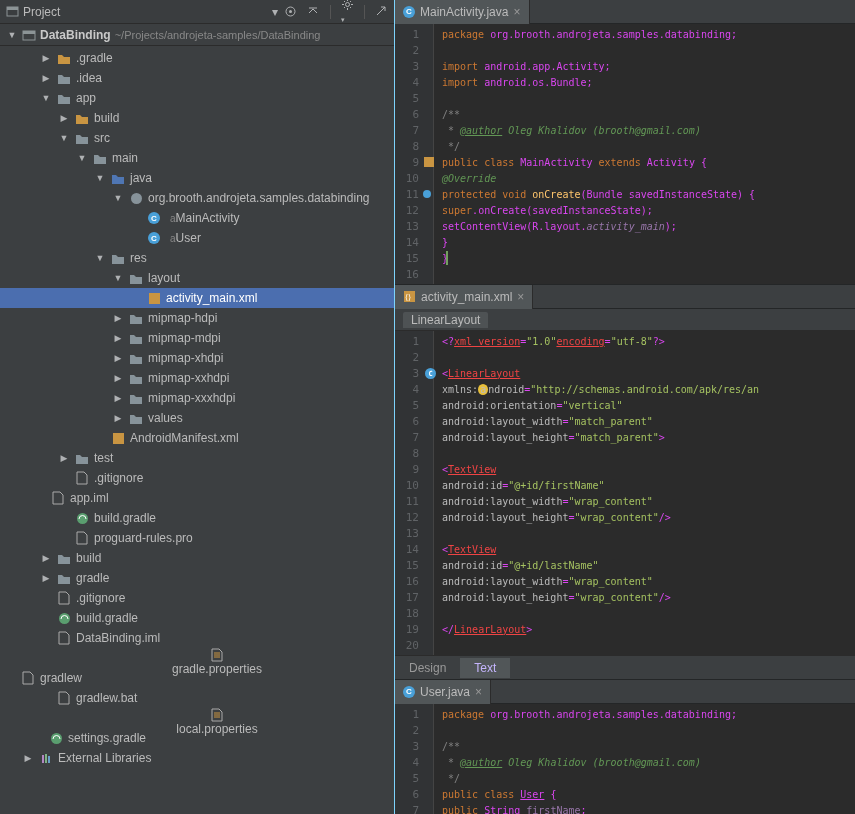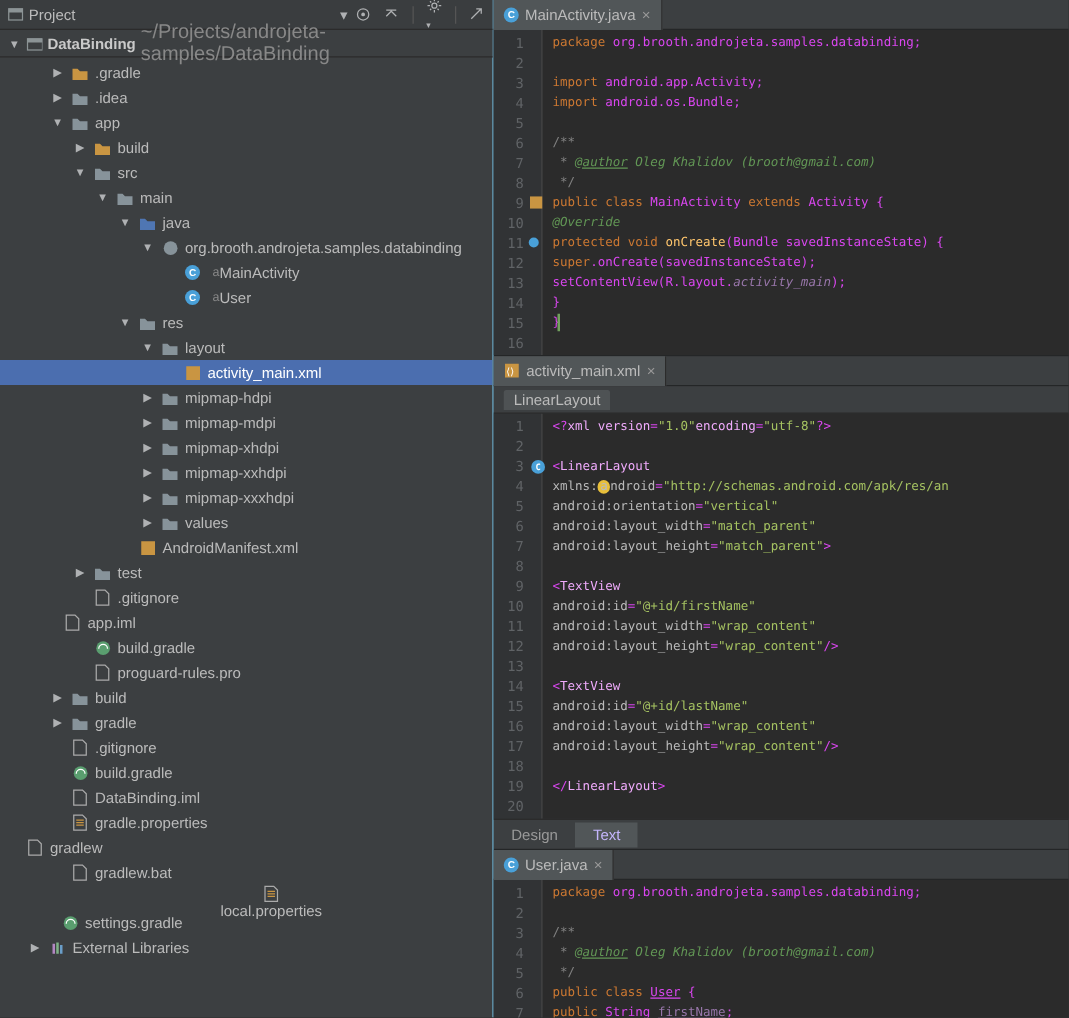--- a/index.html
+++ b/index.html
@@ -4,40 +4,40 @@
 <style>
 * { margin: 0; padding: 0; box-sizing: border-box; }
 body { font-family: "Segoe UI", Tahoma, sans-serif; font-size: 12px; background: #3c3f41; color: #bbbbbb; width: 855px; height: 814px; overflow: hidden; display: flex; }
 .sidebar { width: 395px; background: #3c3f41; border-right: 1px solid #7dd3fc; display: flex; flex-direction: column; }
 .project-header { height: 24px; background: #3a3d3f; border-bottom: 1px solid #2b2b2b; display: flex; align-items: center; padding: 0 6px; gap: 6px; }
 .project-label { display: flex; align-items: center; gap: 4px; flex: 1; }
 .header-icons { display: flex; gap: 10px; align-items: center; color: #afb1b3; }
 .divider { width: 1px; height: 14px; background: #555; }
 .breadcrumb { height: 22px; background: #3c3f41; display: flex; align-items: center; padding: 0 6px; gap: 4px; color: #888; border-bottom: 1px solid #2b2b2b; }
 .bc-name { font-weight: bold; color: #c9c9c9; }
-.bc-path { color: #888; font-size: 16px; }
+.bc-path { color: #888; font-size: 11px; }
 .tree { flex: 1; overflow: auto; padding-top: 2px; }
 .node { display: flex; align-items: center; height: 20px; padding-left: 4px; cursor: default; white-space: nowrap; }
 .node.selected { background: #4b6eaf; color: #fff; }
 .twisty { width: 12px; height: 12px; display: flex; align-items: center; justify-content: center; color: #afb1b3; font-size: 9px; }
 .node-icon { width: 16px; height: 16px; display: flex; align-items: center; justify-content: center; margin: 0 4px; }
 .java-circle { width: 12px; height: 12px; border-radius: 50%; background: #5a9e6f; display: flex; align-items: center; justify-content: center; color: #fff; font-size: 8px; font-weight: bold; }
 .java-c { background: #49a0d8; }
 .editors { flex: 1; display: flex; flex-direction: column; background: #2b2b2b; }
 .editor { display: flex; flex-direction: column; border-bottom: 1px solid #242627; }
 .tab-bar { height: 24px; background: #3c3f41; display: flex; align-items: center; border-bottom: 1px solid #242627; }
 .tab { height: 24px; background: #515658; display: flex; align-items: center; padding: 0 8px; gap: 5px; color: #bbb; border-right: 1px solid #2b2b2b; }
 .tab .close { color: #999; font-size: 12px; }
 .code-area { display: flex; background: #2b2b2b; }
 .gutter { background: #313335; border-right: 1px solid #444; padding: 2px 0; }
 .gutter-line { height: 16px; display: flex; align-items: center; justify-content: flex-end; padding-right: 14px; padding-left: 8px; color: #606366; font-size: 11px; font-family: Consolas, monospace; position: relative; min-width: 38px; }
 .gutter-mark { position: absolute; right: 1px; width: 10px; height: 10px; }
 .code { padding: 2px 0 2px 8px; font-family: Consolas, monospace; font-size: 10px; }
 .code-line { height: 16px; display: flex; align-items: center; white-space: pre; }
-.k { color: #cc7832; } .c { color: #629755; font-style: italic; } .c2 { color: #808080; } .fn { color: #ffc66d; } .attr { color: #bababa; } .id { color: #d946ef; } .tag { color: #f0abfc; } .avalue { color: #a5c261; } .purple { color: #9876aa; } .und { text-decoration: underline; }
+.k { color: #cc7832; } .c { color: #629755; font-style: italic; } .c2 { color: #808080; } .fn { color: #ffc66d; } .attr { color: #bababa; } .id { color: #d946ef; } .tag { color: #ef4444; text-decoration: underline; } .avalue { color: #a5c261; } .purple { color: #9876aa; } .und { text-decoration: underline; }
 .crumb-bar { height: 22px; background: #3c3f41; display: flex; align-items: center; padding: 0 8px; border-bottom: 1px solid #2b2b2b; }
 .crumb { background: #4e5254; padding: 1px 8px; border-radius: 2px 2px 0 0; }
 .design-tabs { height: 24px; background: #3c3f41; display: flex; align-items: center; border-top: 1px solid #2b2b2b; }
 .dtab { padding: 3px 14px; color: #999; }
 .dtab.active { background: #515658; color: #c4b5fd; }
 svg { display: block; }
 .caret-marker { width: 2px; height: 14px; background: #72a05e; margin-left: -2px; }
 </style>
 </head>
 <body>
@@ -351,21 +351,21 @@
       </div>
       <div class="node" style="padding-left: 40px;">
         <span class="twisty"></span>
         <span class="node-icon">
           <svg width="12" height="14">
             <path d="M1,1 L8,1 L11,4 L11,13 L1,13 Z" fill="none" stroke="#aaa"></path>
           </svg>
         </span>
         <span>DataBinding.iml</span>
       </div>
-      <div class="node" style="padding-left: 40px;">
+      <div class="node" style="padding-left: 40px; flex-direction: column;">
         <span class="twisty"></span>
         <span class="node-icon">
           <svg width="12" height="14">
             <path d="M1,1 L8,1 L11,4 L11,13 L1,13 Z" fill="none" stroke="#aaa"></path>
             <path d="M3,5 L9,5 M3,7 L9,7 M3,9 L9,9" stroke="#c99542"></path>
           </svg>
         </span>
         <span>gradle.properties</span>
       </div>
       <div class="node" style="">

